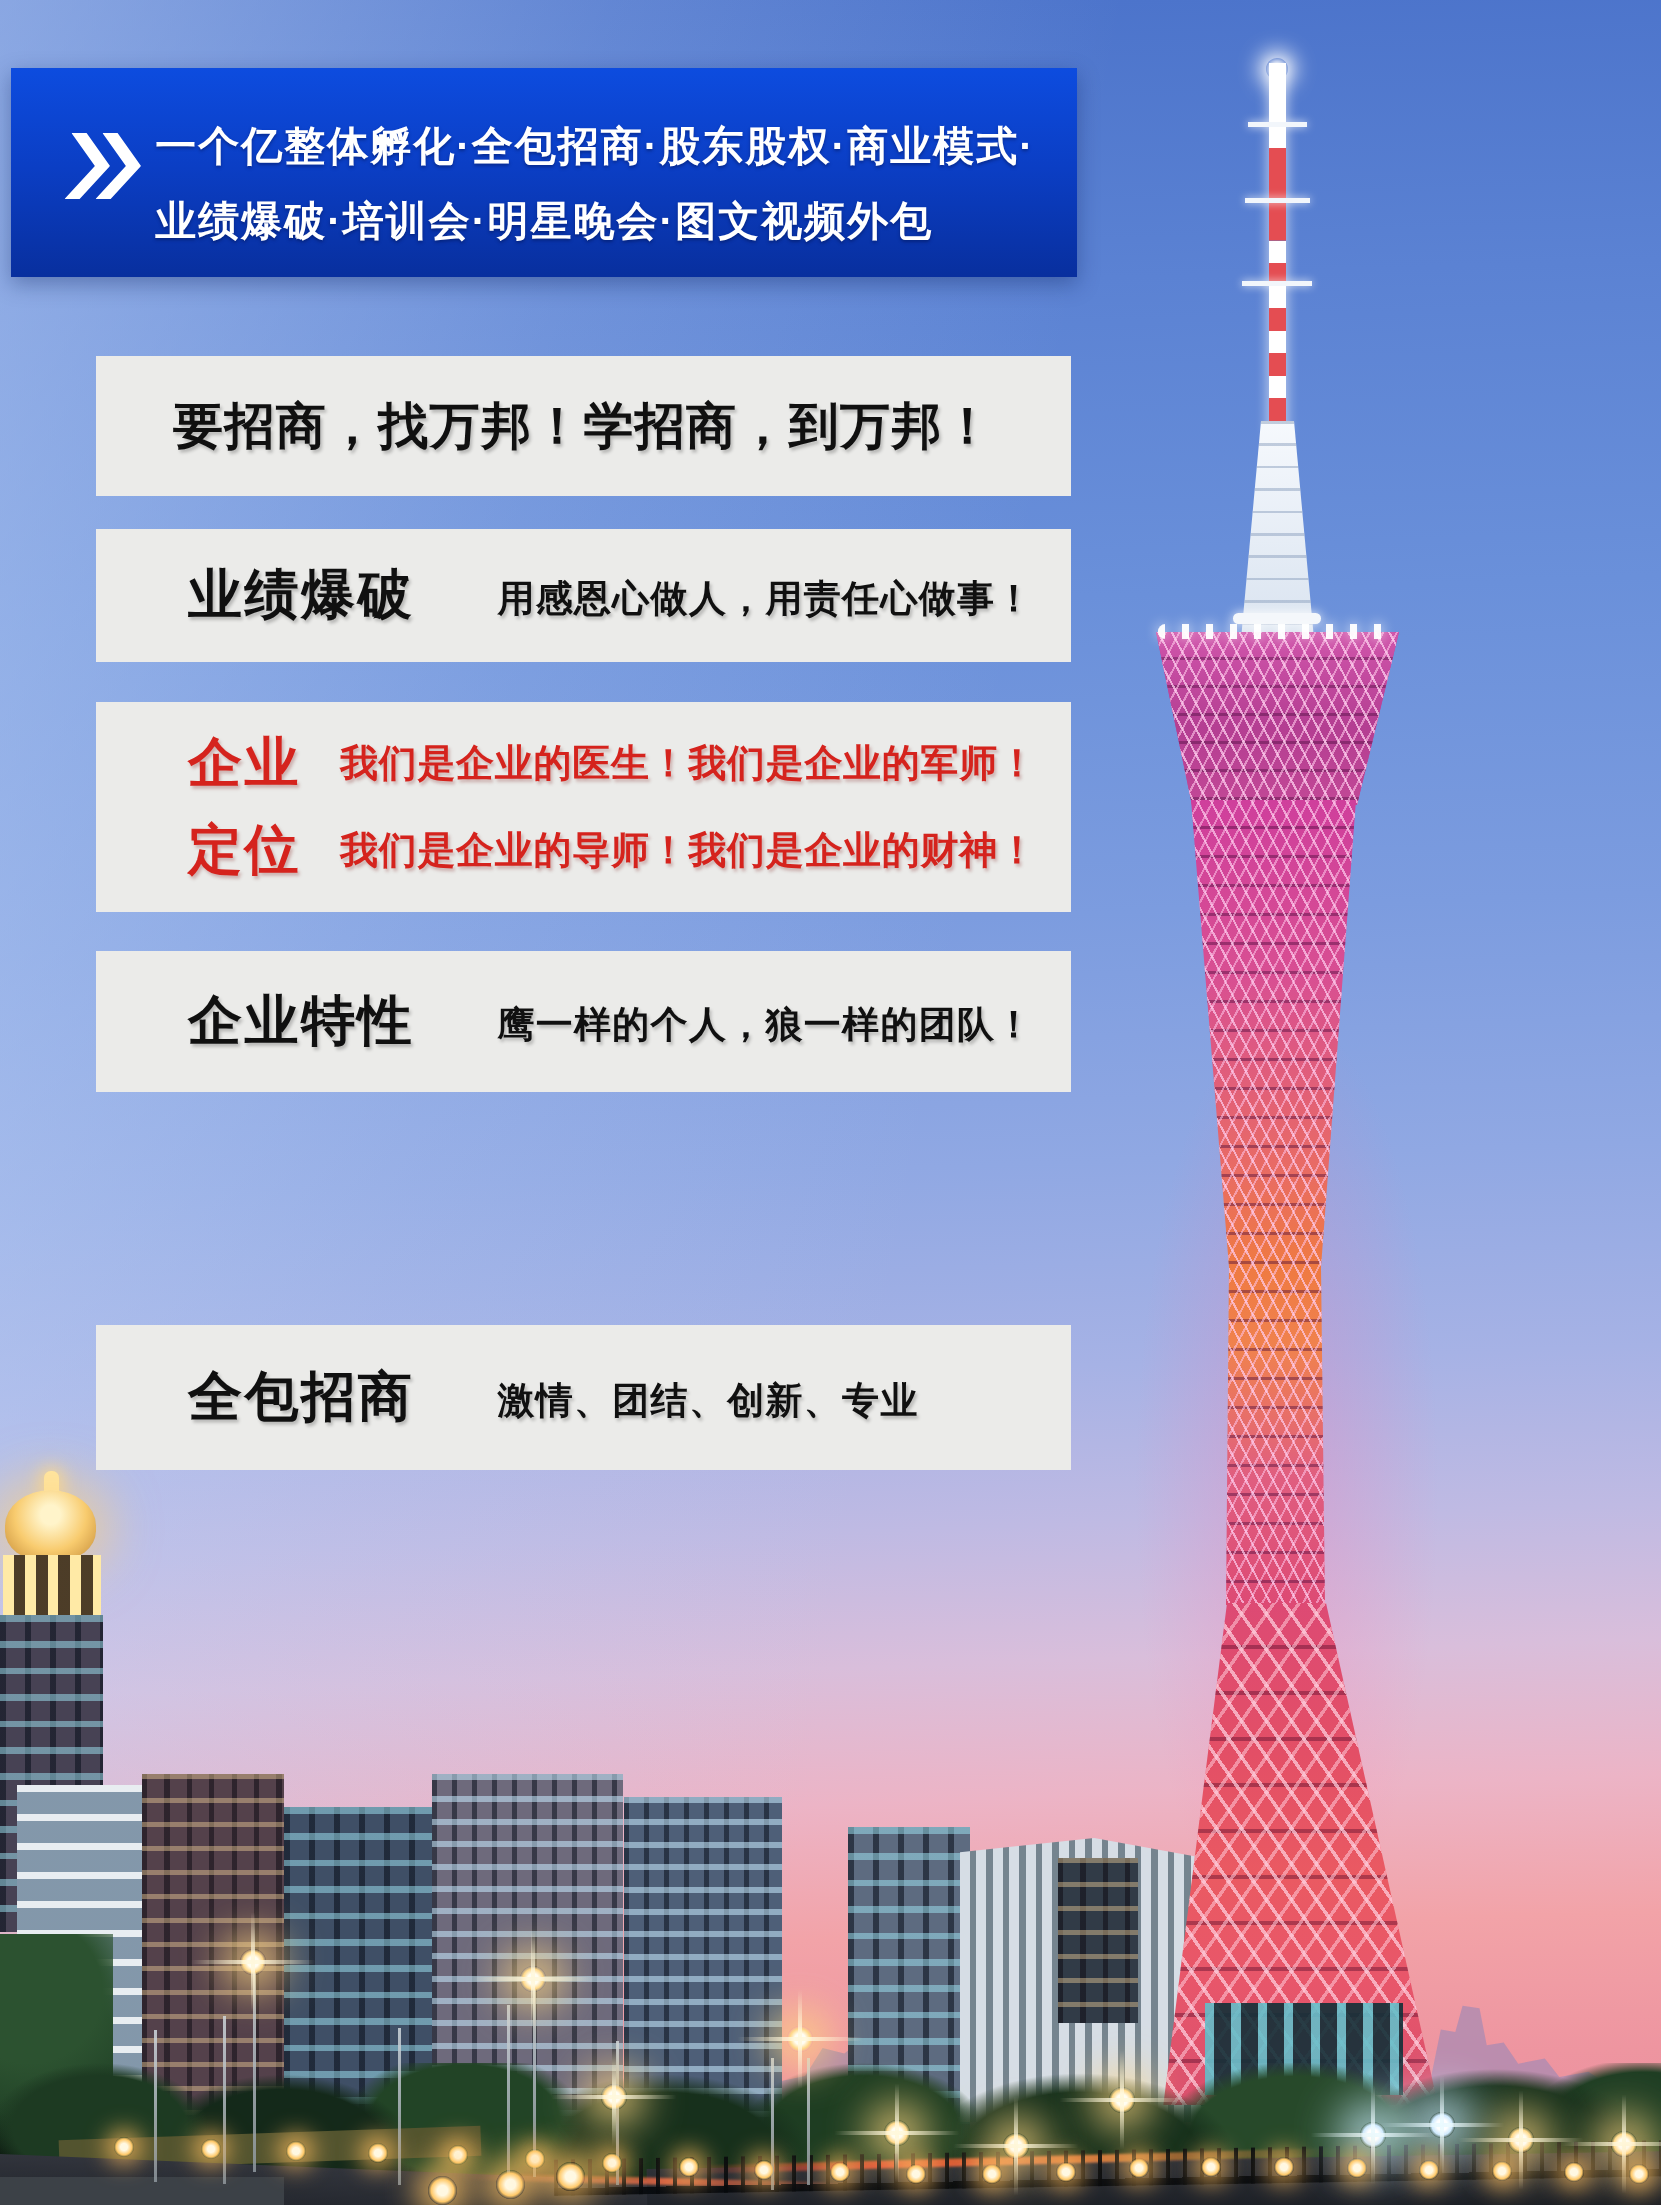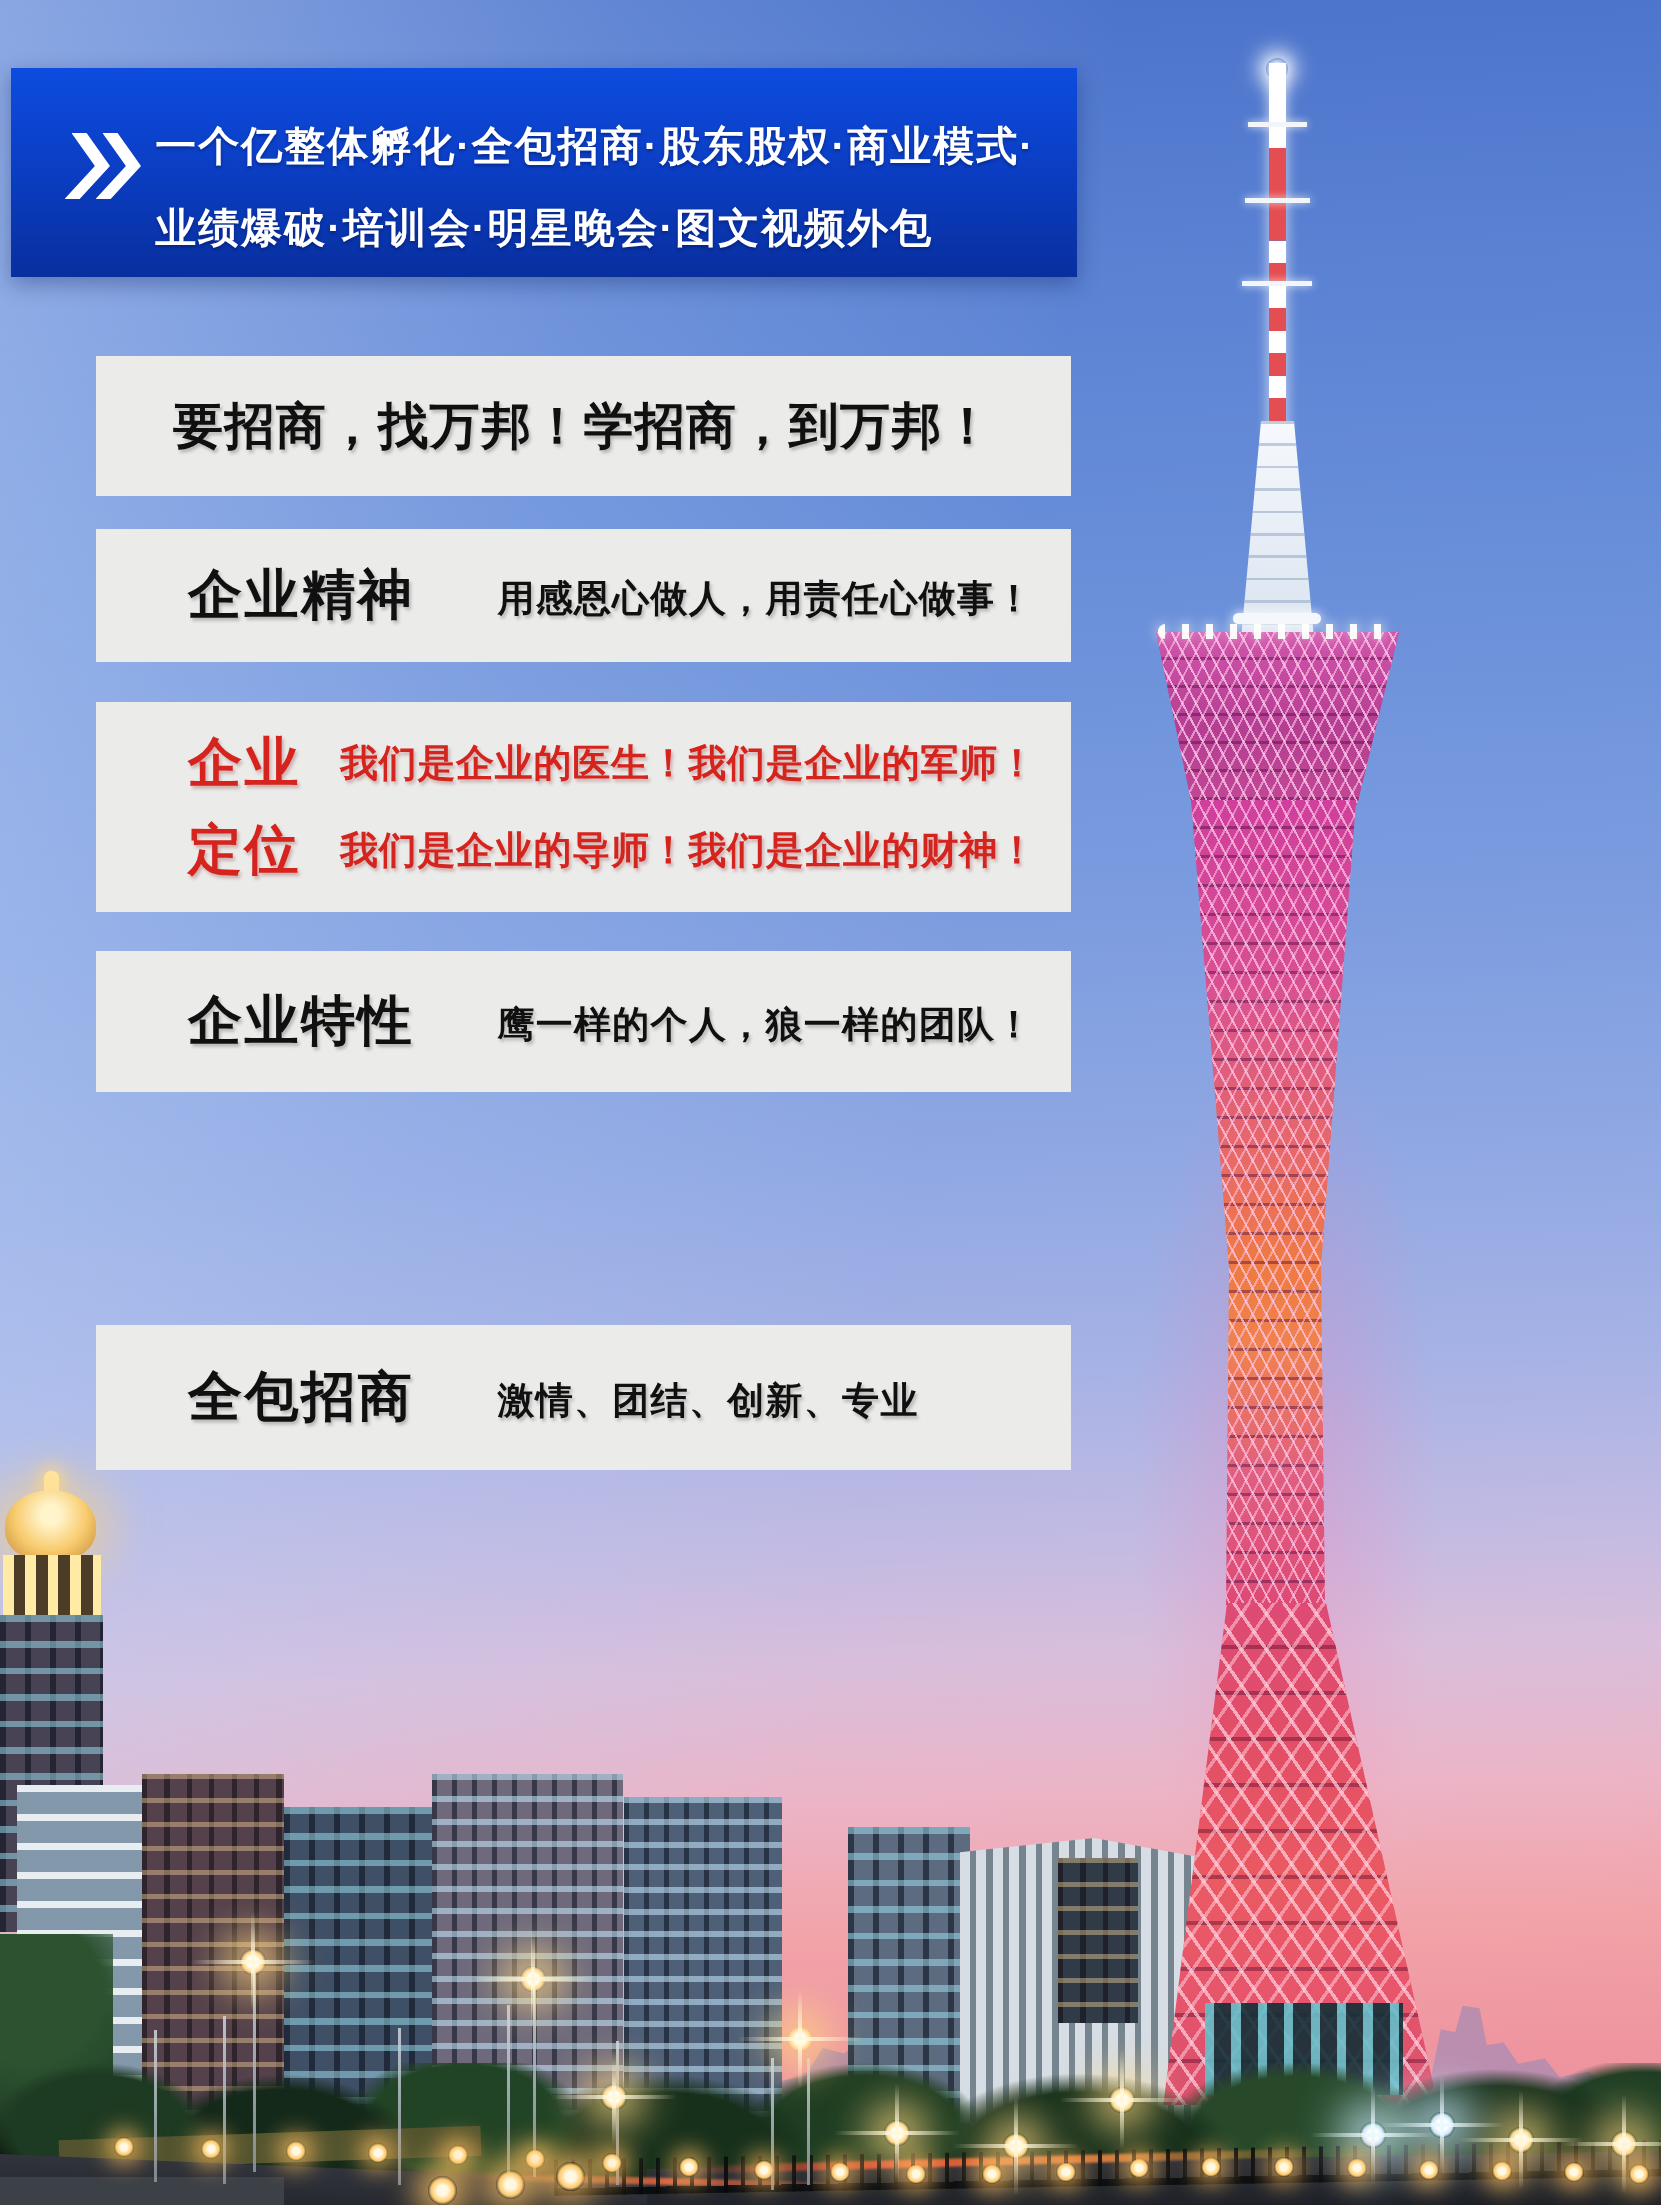--- a/index.html
+++ b/index.html
@@ -215,32 +215,32 @@
   <div class="orb" style="left:1564px;top:2162px;"></div>
   <div class="orb" style="left:1629px;top:2164px;"></div>
   <div class="orb big" style="left:428px;top:2176px;"></div>
   <div class="orb big" style="left:496px;top:2170px;"></div>
   <div class="orb big" style="left:556px;top:2162px;"></div>
 
   <div class="abs banner">
     <span class="chev" style="left:57px;top:65px;"></span>
     <span class="chev" style="left:88px;top:65px;"></span>
     <div class="banner-text" style="top:38px;">一个亿整体孵化·全包招商·股东股权·商业模式·</div>
-    <div class="banner-text" style="top:120px;">业绩爆破·培训会·明星晚会·图文视频外包</div>
+    <div class="banner-text" style="top:113px;">业绩爆破·培训会·明星晚会·图文视频外包</div>
   </div>
 
   <div class="panel" style="top:356px;height:140px;">
     <div class="row" style="justify-content:center;padding:0;">
       <div class="ink slogan-title">要招商，找万邦！学招商，到万邦！</div>
     </div>
   </div>
 
   <div class="panel" style="top:529px;height:133px;">
     <div class="row">
-      <div class="ink sec-label">企业精神</div>
+      <div class="ink sec-label">业绩爆破</div>
       <div class="ink sec-text">用感恩心做人，用责任心做事！</div>
     </div>
   </div>
 
   <div class="panel" style="top:702px;height:210px;padding:18.5px 0;box-sizing:border-box;">
     <div class="pos-row">
       <div class="red pos-label">企业</div>
       <div class="red pos-text">我们是企业的医生！我们是企业的军师！</div>
     </div>
     <div class="pos-row">

